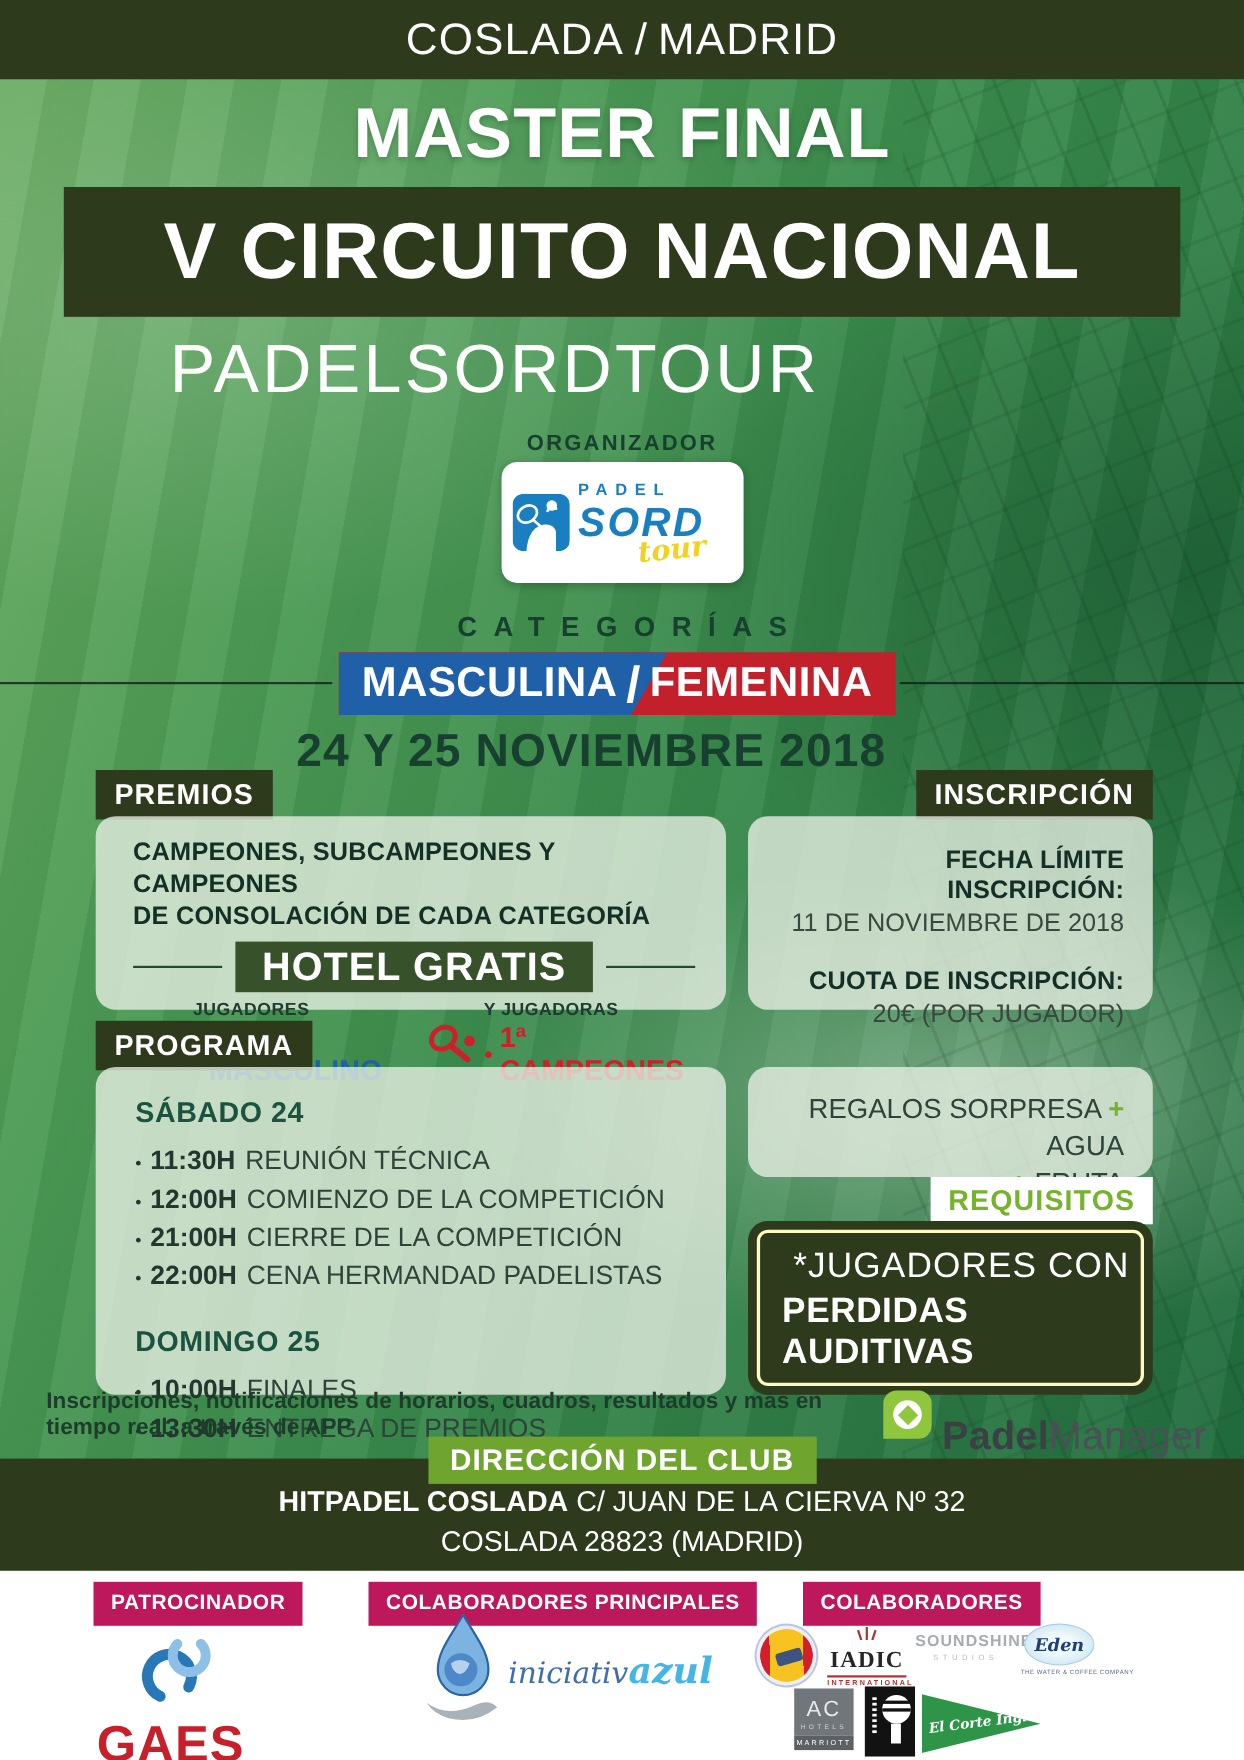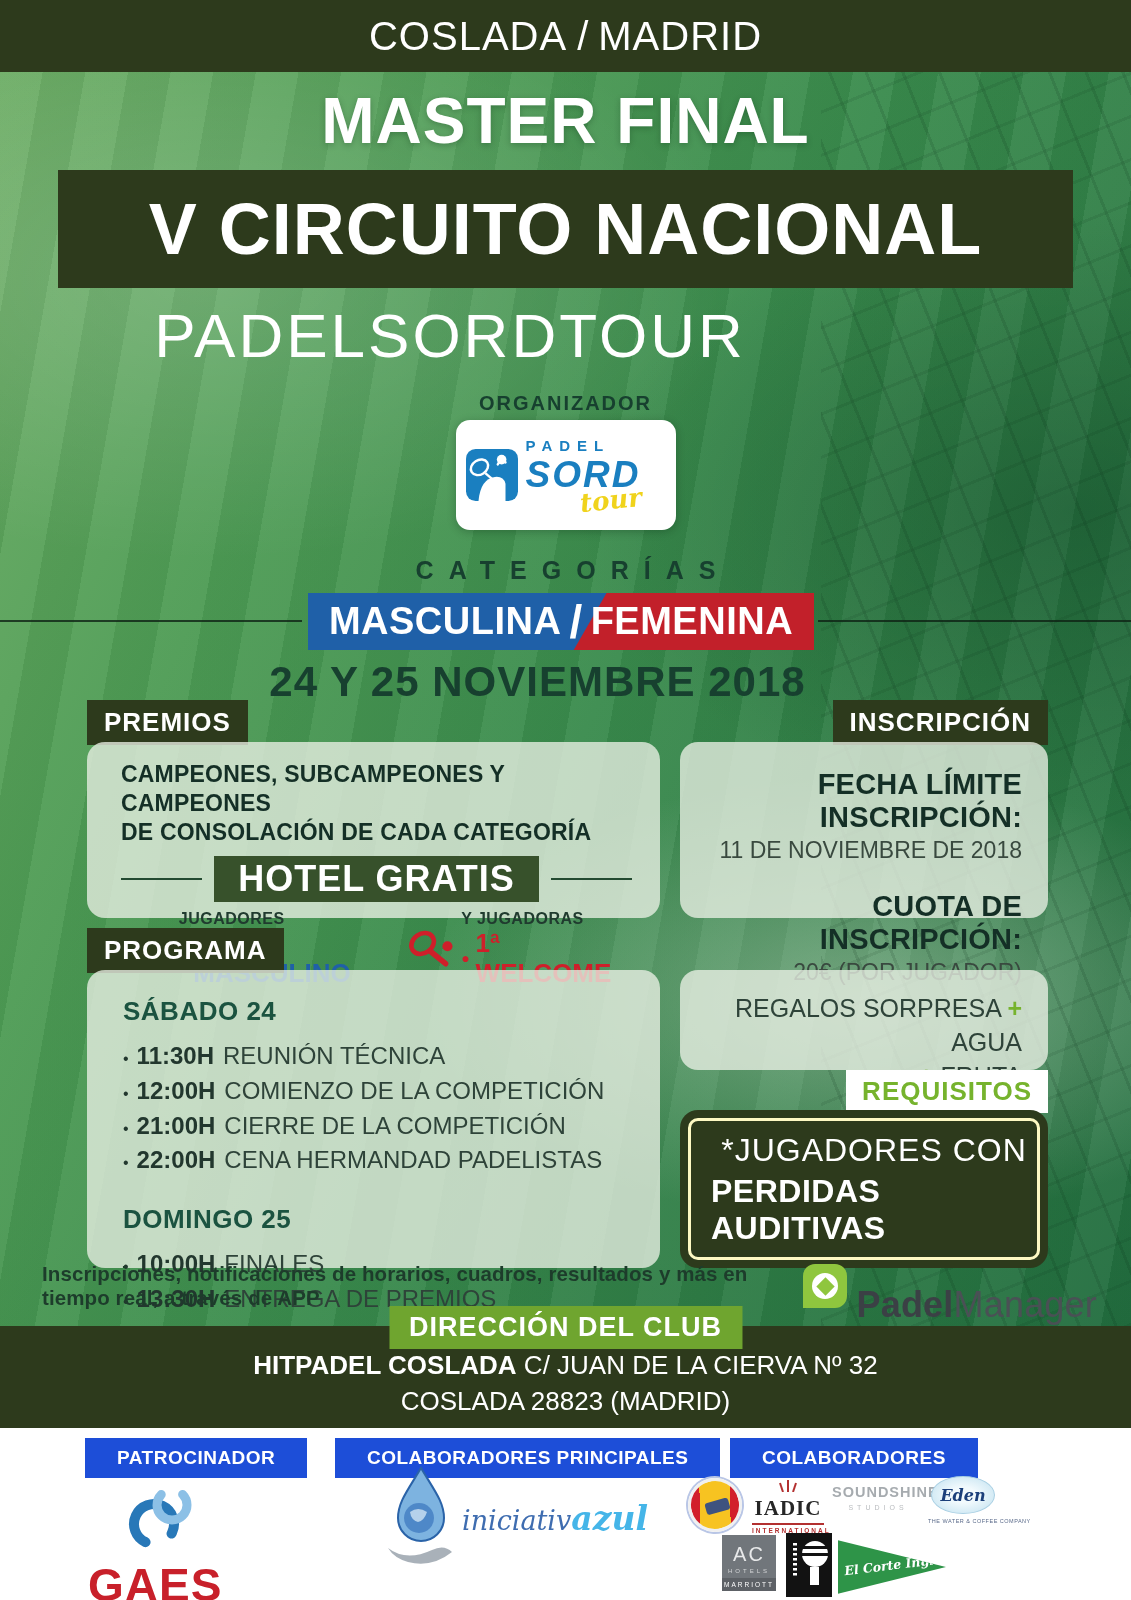--- a/index.html
+++ b/index.html
@@ -87,21 +87,21 @@
   .players-row { display:flex; justify-content:space-between; padding:0 4px; }
   .player-group { display:flex; align-items:center; gap:6px; }
   .pg-text { display:flex; flex-direction:column; line-height:1.15; }
   .pg-small { color:#203b2f; font-size:16px; font-weight:800; letter-spacing:0.5px; }
   .pg-big { font-size:26px; font-weight:900; display:flex; align-items:center; gap:6px; }
   .pg-big .ball { font-size:14px; }
   .pg-big.blue { color:#1f60a8; }
   .pg-big.red { color:#cf1f2a; }
 
   .inscripcion-panel { left:680px; top:742px; width:368px; height:176px; padding:26px 26px 0 14px; text-align:right; }
-  .ins-h { color:#142f26; font-size:29px; font-weight:800; letter-spacing:0.2px; }
+  .ins-h { color:#142f26; font-size:23px; font-weight:800; letter-spacing:0.2px; }
   .ins-v { color:#39493f; font-size:23px; font-weight:400; margin-top:3px; }
   .ins-h.mt { margin-top:26px; }
 
   .programa-panel { left:87px; top:970px; width:573px; height:298px; padding:26px 24px 0 36px; }
   .day { color:#1b5340; font-size:26px; font-weight:800; letter-spacing:0.5px; }
   .day.d2 { margin-top:26px; }
   .programa-panel ul { list-style:none; margin-top:12px; }
   .programa-panel li { color:#2e4339; font-size:24px; line-height:1.45; display:flex; align-items:baseline; }
   .programa-panel li .b { font-size:16px; margin-right:8px; color:#22372e; }
   .programa-panel li .t { font-weight:800; color:#22372e; margin-right:9px; }
@@ -134,22 +134,22 @@
 
   
   .direccion-label { position:absolute; left:50%; transform:translateX(-50%); top:1306px;
     background:#6fa52f; color:#fff; font-size:27px; font-weight:900; letter-spacing:1px; padding:6px 20px; z-index:2; }
   .footer-band { position:absolute; left:0; top:1326px; width:1131px; height:102px; background:#2d3a1c; }
   .addr1 { position:absolute; left:0; top:24px; width:100%; text-align:center; color:#fff; font-size:26px; font-weight:400; }
   .addr1 .ab { font-weight:800; }
   .addr2 { position:absolute; left:0; top:60px; width:100%; text-align:center; color:#fff; font-size:26px; font-weight:400; }
   .white-footer { position:absolute; left:0; top:1428px; width:1131px; height:172px; background:#fff; }
 
-  .green-label { position:absolute; top:1438px; background:#1d4ed8; color:#fff; font-size:19px;
-    font-weight:800; letter-spacing:0.5px; padding:9px 32px; }
+  .green-label { position:absolute; top:1438px; background:#be185d; color:#fff; font-size:19px;
+    font-weight:800; letter-spacing:0.5px; padding:9px 16px; }
   .gl-patro { left:85px; }
   .gl-princ { left:335px; }
   .gl-colab { left:730px; }
 
   
   .gaes { position:absolute; left:88px; top:1478px; display:flex; align-items:center; gap:8px;flex-direction:column; }
   .gaes-text { display:flex; flex-direction:column; }
   .gaes-name { color:#c8202a; font-size:46px; font-weight:900; letter-spacing:1px; line-height:1; }
   .gaes-tag { color:#c8202a; font-size:11.5px; font-weight:700; letter-spacing:1.5px; margin-top:10px; }
 
@@ -279,21 +279,21 @@
       <div class="player-group">
         <svg width="52" height="42" viewBox="0 0 52 42">
           <ellipse cx="17" cy="15" rx="13" ry="10.5" fill="none" stroke="#cf1f2a" stroke-width="5" transform="rotate(-35 17 15)"></ellipse>
           <line x1="26" y1="24" x2="42" y2="37" stroke="#cf1f2a" stroke-width="6" stroke-linecap="round"></line>
           <circle cx="44" cy="18" r="5.5" fill="#cf1f2a"></circle>
         </svg>
         <div class="pg-text">
           <div class="pg-small">Y JUGADORAS</div>
           <div class="pg-big red">
             <span class="ball">●</span>
-            <span>1ª WELCOME</span>
+            <span>1ª CAMPEONES</span>
           </div>
         </div>
       </div>
     </div>
   </div>
 
   <div class="dark-label inscripcion-label">INSCRIPCIÓN</div>
   <div class="panel inscripcion-panel">
     <div class="ins-h">FECHA LÍMITE INSCRIPCIÓN:</div>
     <div class="ins-v">11 DE NOVIEMBRE DE 2018</div>

